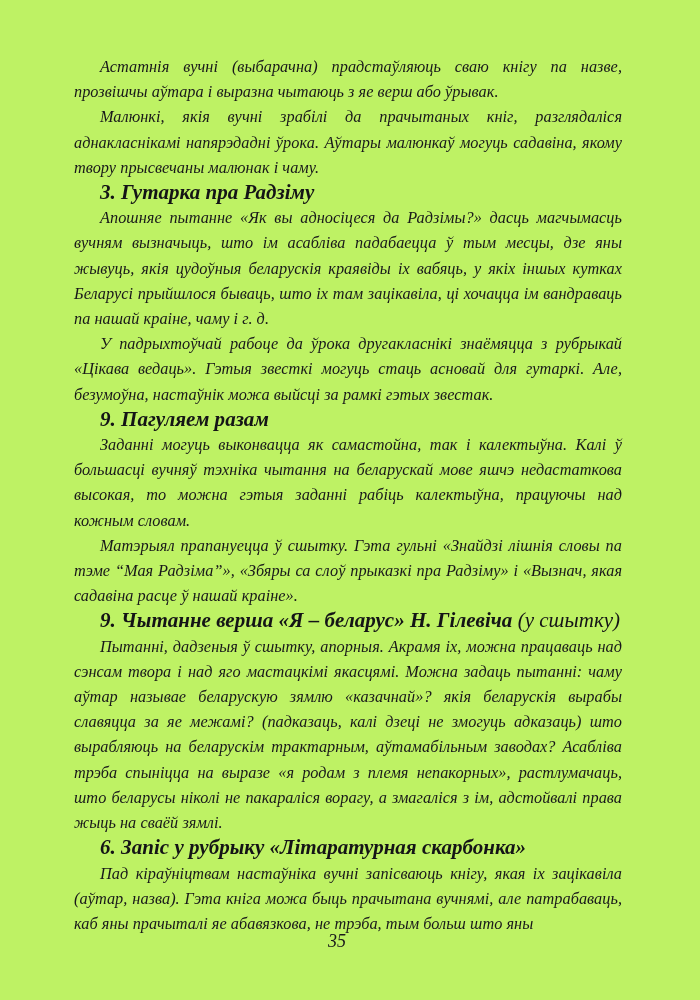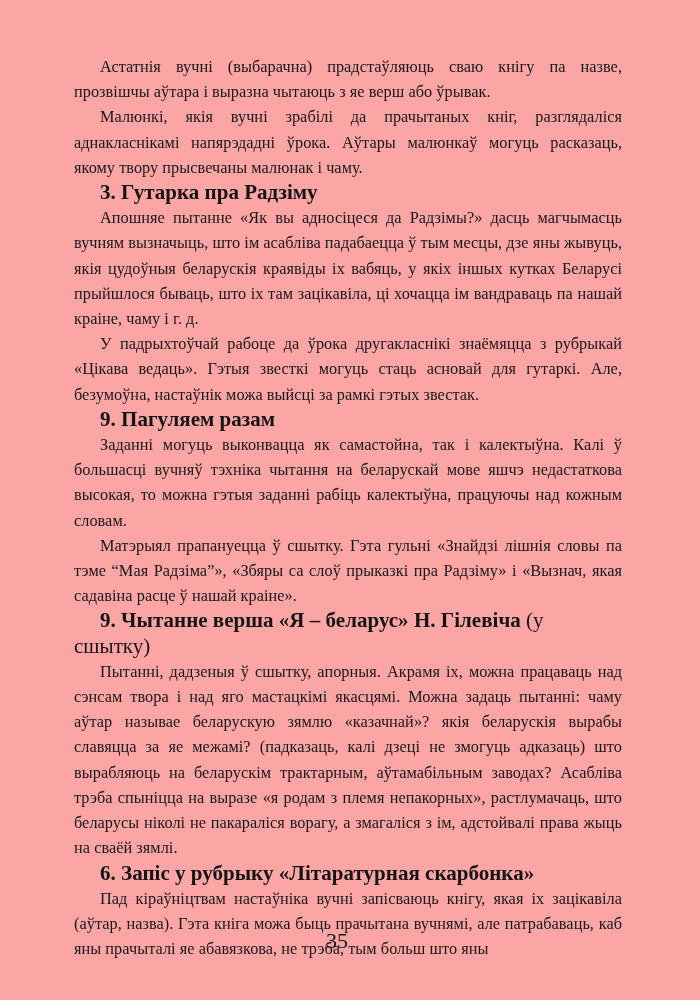--- a/index.html
+++ b/index.html
@@ -15,21 +15,22 @@
     font-family: "Liberation Serif", "DejaVu Serif", serif;
     color: #1a1a1a;
     overflow: hidden;
   }
   .page {
     position: absolute;
     left: 0;
     top: 0;
     width: 700px;
     height: 1000px;
-    background: #fca5a5;
+    background: #bef264;
+    font-style: italic;
   }
   .text-column {
     position: absolute;
     left: 74px;
     top: 54px;
     width: 548px;
   }
   .para {
     margin: 0;
     font-size: 16.3px;
@@ -53,33 +54,33 @@
   }
   .heading .regular {
     font-weight: normal;
   }
   .page-number {
     position: absolute;
     left: 0;
     top: 930px;
     width: 674px;
     text-align: center;
-    font-size: 22px;
+    font-size: 18px;
     line-height: 22px;
     color: #18181a;
     font-family: "Liberation Serif", "DejaVu Serif", serif;
   }
 </style>
 </head>
 <body>
 
 <div class="page">
   <div class="text-column" id="text-column">
       <p class="para">Астатнія вучні (выбарачна) прадстаўляюць сваю кнігу па назве, прозвішчы аўтара і выразна чытаюць з яе верш або ўрывак.</p>
-      <p class="para">Малюнкі, якія вучні зрабілі да прачытаных кніг, разглядаліся аднакласнікамі напярэдадні ўрока. Аўтары малюнкаў могуць расказаць, якому твору прысвечаны малюнак і чаму.</p>
+      <p class="para">Малюнкі, якія вучні зрабілі да прачытаных кніг, разглядаліся аднакласнікамі напярэдадні ўрока. Аўтары малюнкаў могуць садавіна, якому твору прысвечаны малюнак і чаму.</p>
       <p class="heading"><span>3. Гутарка пра Радзіму</span></p>
       <p class="para">Апошняе пытанне «Як вы адносіцеся да Радзімы?» дасць магчымасць вучням вызначыць, што ім асабліва падабаецца ў тым месцы, дзе яны жывуць, якія цудоўныя беларускія краявіды іх вабяць, у якіх іншых кутках Беларусі прыйшлося бываць, што іх там зацікавіла, ці хочацца ім вандраваць па нашай краіне, чаму і г. д.</p>
       <p class="para">У падрыхтоўчай рабоце да ўрока другакласнікі знаёмяцца з рубрыкай «Цікава ведаць». Гэтыя звесткі могуць стаць асновай для гутаркі. Але, безумоўна, настаўнік можа выйсці за рамкі гэтых звестак.</p>
       <p class="heading"><span>9. Пагуляем разам</span></p>
       <p class="para">Заданні могуць выконвацца як самастойна, так і калектыўна. Калі ў большасці вучняў тэхніка чытання на беларускай мове яшчэ недастаткова высокая, то можна гэтыя заданні рабіць калектыўна, працуючы над кожным словам.</p>
       <p class="para">Матэрыял прапануецца ў сшытку. Гэта гульні «Знайдзі лішнія словы па тэме “Мая Радзіма”», «Збяры са слоў прыказкі пра Радзіму» і «Вызнач, якая садавіна расце ў нашай краіне».</p>
       <p class="heading"><span>9. Чытанне верша «Я – беларус» Н. Гілевіча</span><span class="regular"> (у сшытку)</span></p>
       <p class="para">Пытанні, дадзеныя ў сшытку, апорныя. Акрамя іх, можна працаваць над сэнсам твора і над яго мастацкімі якасцямі. Можна задаць пытанні: чаму аўтар называе беларускую зямлю «казачнай»? якія беларускія вырабы славяцца за яе межамі? (падказаць, калі дзеці не змогуць адказаць) што вырабляюць на беларускім трактарным, аўтамабільным заводах? Асабліва трэба спыніцца на выразе «я родам з племя непакорных», растлумачаць, што беларусы ніколі не пакараліся ворагу, а змагаліся з ім, адстойвалі права жыць на сваёй зямлі.</p>
       <p class="heading"><span>6. Запіс у рубрыку «Літаратурная скарбонка»</span></p>
       <p class="para">Пад кіраўніцтвам настаўніка вучні запісваюць кнігу, якая іх зацікавіла (аўтар, назва). Гэта кніга можа быць прачытана вучнямі, але патрабаваць, каб яны прачыталі яе абавязкова, не трэба, тым больш што яны</p>

